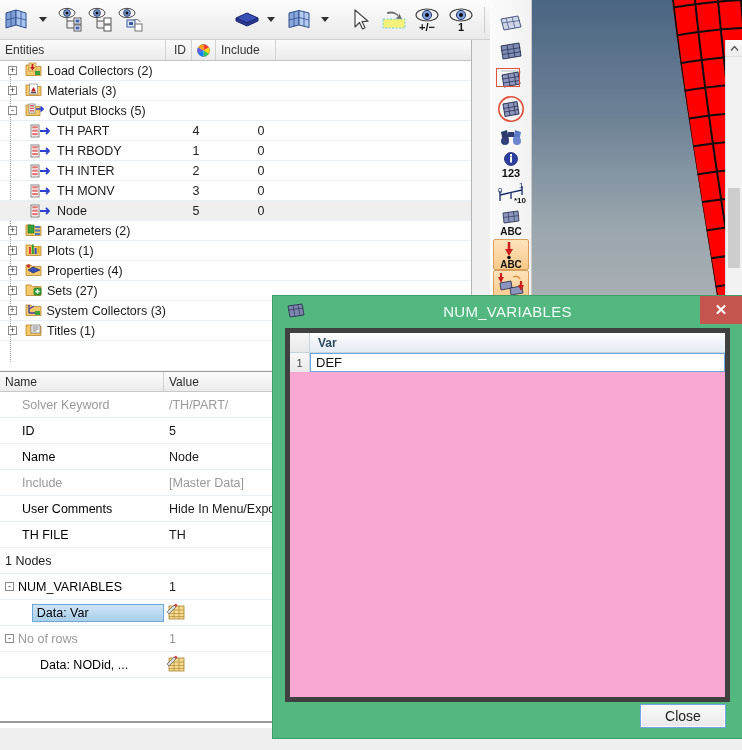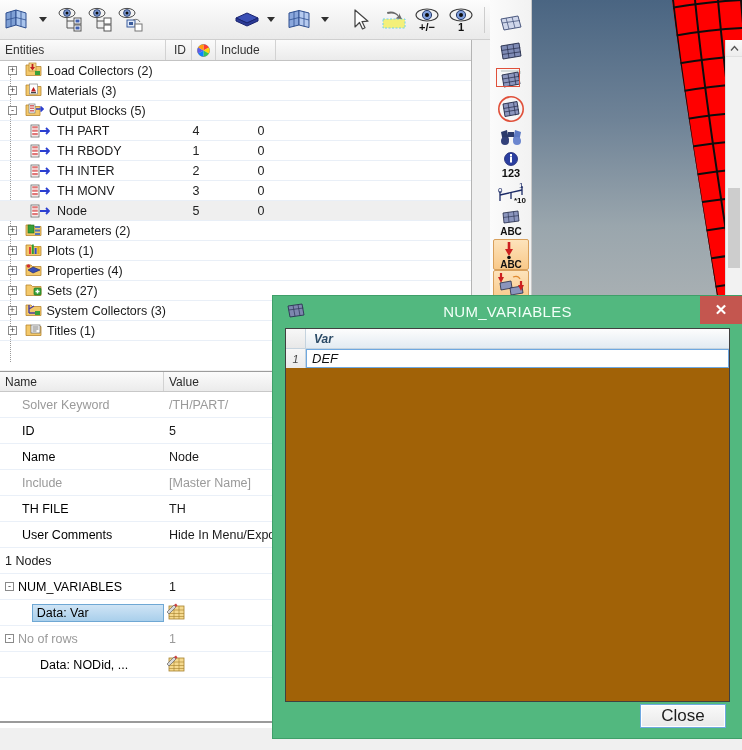--- a/index.html
+++ b/index.html
@@ -120,40 +120,40 @@
      background:#52b87f; box-shadow:0 0 0 1px #3f9f69; }
   #dlg-title { height:30px; display:flex; align-items:center; position:relative;
      color:#ffffff; }
   #dlg-title .dtxt { position:absolute; left:0; right:0; text-align:center;
      font-size:15px; letter-spacing:0.3px; color:#f2fff8; }
   #dlg-icon { margin-left:12px; width:22px;height:18px; z-index:2;}
   #dlg-close { position:absolute; right:0; top:0; width:42px; height:28px;
      background:#c4564f; color:#fff; display:flex;align-items:center;justify-content:center;
      font-size:15px; font-weight:bold; }
   #dlg-body { position:absolute; left:12px; top:32px; right:12px; bottom:36px;
-     background:#a16207; border:1px solid #404040; overflow:hidden;font-style:italic; }
+     background:#f9a8d4; border:5px solid #404040; overflow:hidden; }
   #dlg-grid-head { display:flex; height:20px;
      background:linear-gradient(to bottom,#fdfdfd,#e3ebf2);
      border-bottom:1px solid #c5d3de; }
   .gh-rownum { flex:0 0 20px; border-right:1px solid #c5d3de;
      background:linear-gradient(to bottom,#f7f7f7,#e8e8e8); }
   .gh-var { flex:1 1 auto; display:flex; align-items:center; padding-left:8px;
      font-size:12px; font-weight:bold; color:#2b4a66; }
   #dlg-grid-row { display:flex; height:19px; }
   .gr-num { flex:0 0 20px; background:linear-gradient(to bottom,#f7f7f7,#eaeaea);
      border-right:1px solid #c5d3de; display:flex;align-items:center;justify-content:center;
      font-size:11px; color:#444; }
   .gr-cell { flex:1 1 auto; background:#fff; border:1px solid #6fa8e0;
      display:flex; align-items:center; padding-left:5px; font-size:13px; color:#111; }
   #dlg-footer { position:absolute; left:12px; right:12px; bottom:8px; height:28px;
      display:flex; align-items:center; justify-content:flex-end; }
   #dlg-close-btn { width:86px; height:24px; background:linear-gradient(to bottom,#fafafa,#e9e9e9);
      border:1px solid #6fa8e0; box-shadow:inset 0 0 0 1px #fff;
      display:flex; align-items:center; justify-content:center;
-     font-size:17px; color:#1d1d1d; margin-right:4px; }
+     font-size:14px; color:#1d1d1d; margin-right:4px; }
 
   
   #status-strip { position:absolute; left:0; top:728px; width:273px; height:22px;
      background:#f0f0f0; }
   #gray-line { position:absolute; left:0; top:721px; width:273px; height:2px; background:#9a9a9a; }
 
   .icon-svg { display:block; }
 </style>
 </head>
 <body>
@@ -705,35 +705,35 @@
           <span class="pad-lg"></span>
           <span class="txt">Name</span>
         </div>
       <div class="pval">Node</div>
     </div>
     <div class="prow">
       <div class="pname">
           <span class="pad-lg"></span>
           <span class="txt dim">Include</span>
         </div>
-      <div class="pval dim">[Master Name]</div>
+      <div class="pval dim">[Master Data]</div>
+    </div>
+    <div class="prow">
+      <div class="pname">
+          <span class="pad-lg"></span>
+          <span class="txt">User Comments</span>
+        </div>
+      <div class="pval">Hide In Menu/Expo</div>
     </div>
     <div class="prow">
       <div class="pname">
           <span class="pad-lg"></span>
           <span class="txt">TH FILE</span>
         </div>
       <div class="pval">TH</div>
-    </div>
-    <div class="prow">
-      <div class="pname">
-          <span class="pad-lg"></span>
-          <span class="txt">User Comments</span>
-        </div>
-      <div class="pval">Hide In Menu/Expo</div>
     </div>
     <div class="prow">
       <div class="pval">1 Nodes</div>
     </div>
     <div class="prow">
       <div class="pname">
           <span class="pexp">-</span>
           <span class="txt">NUM_VARIABLES</span>
         </div>
       <div class="pval">1</div>

